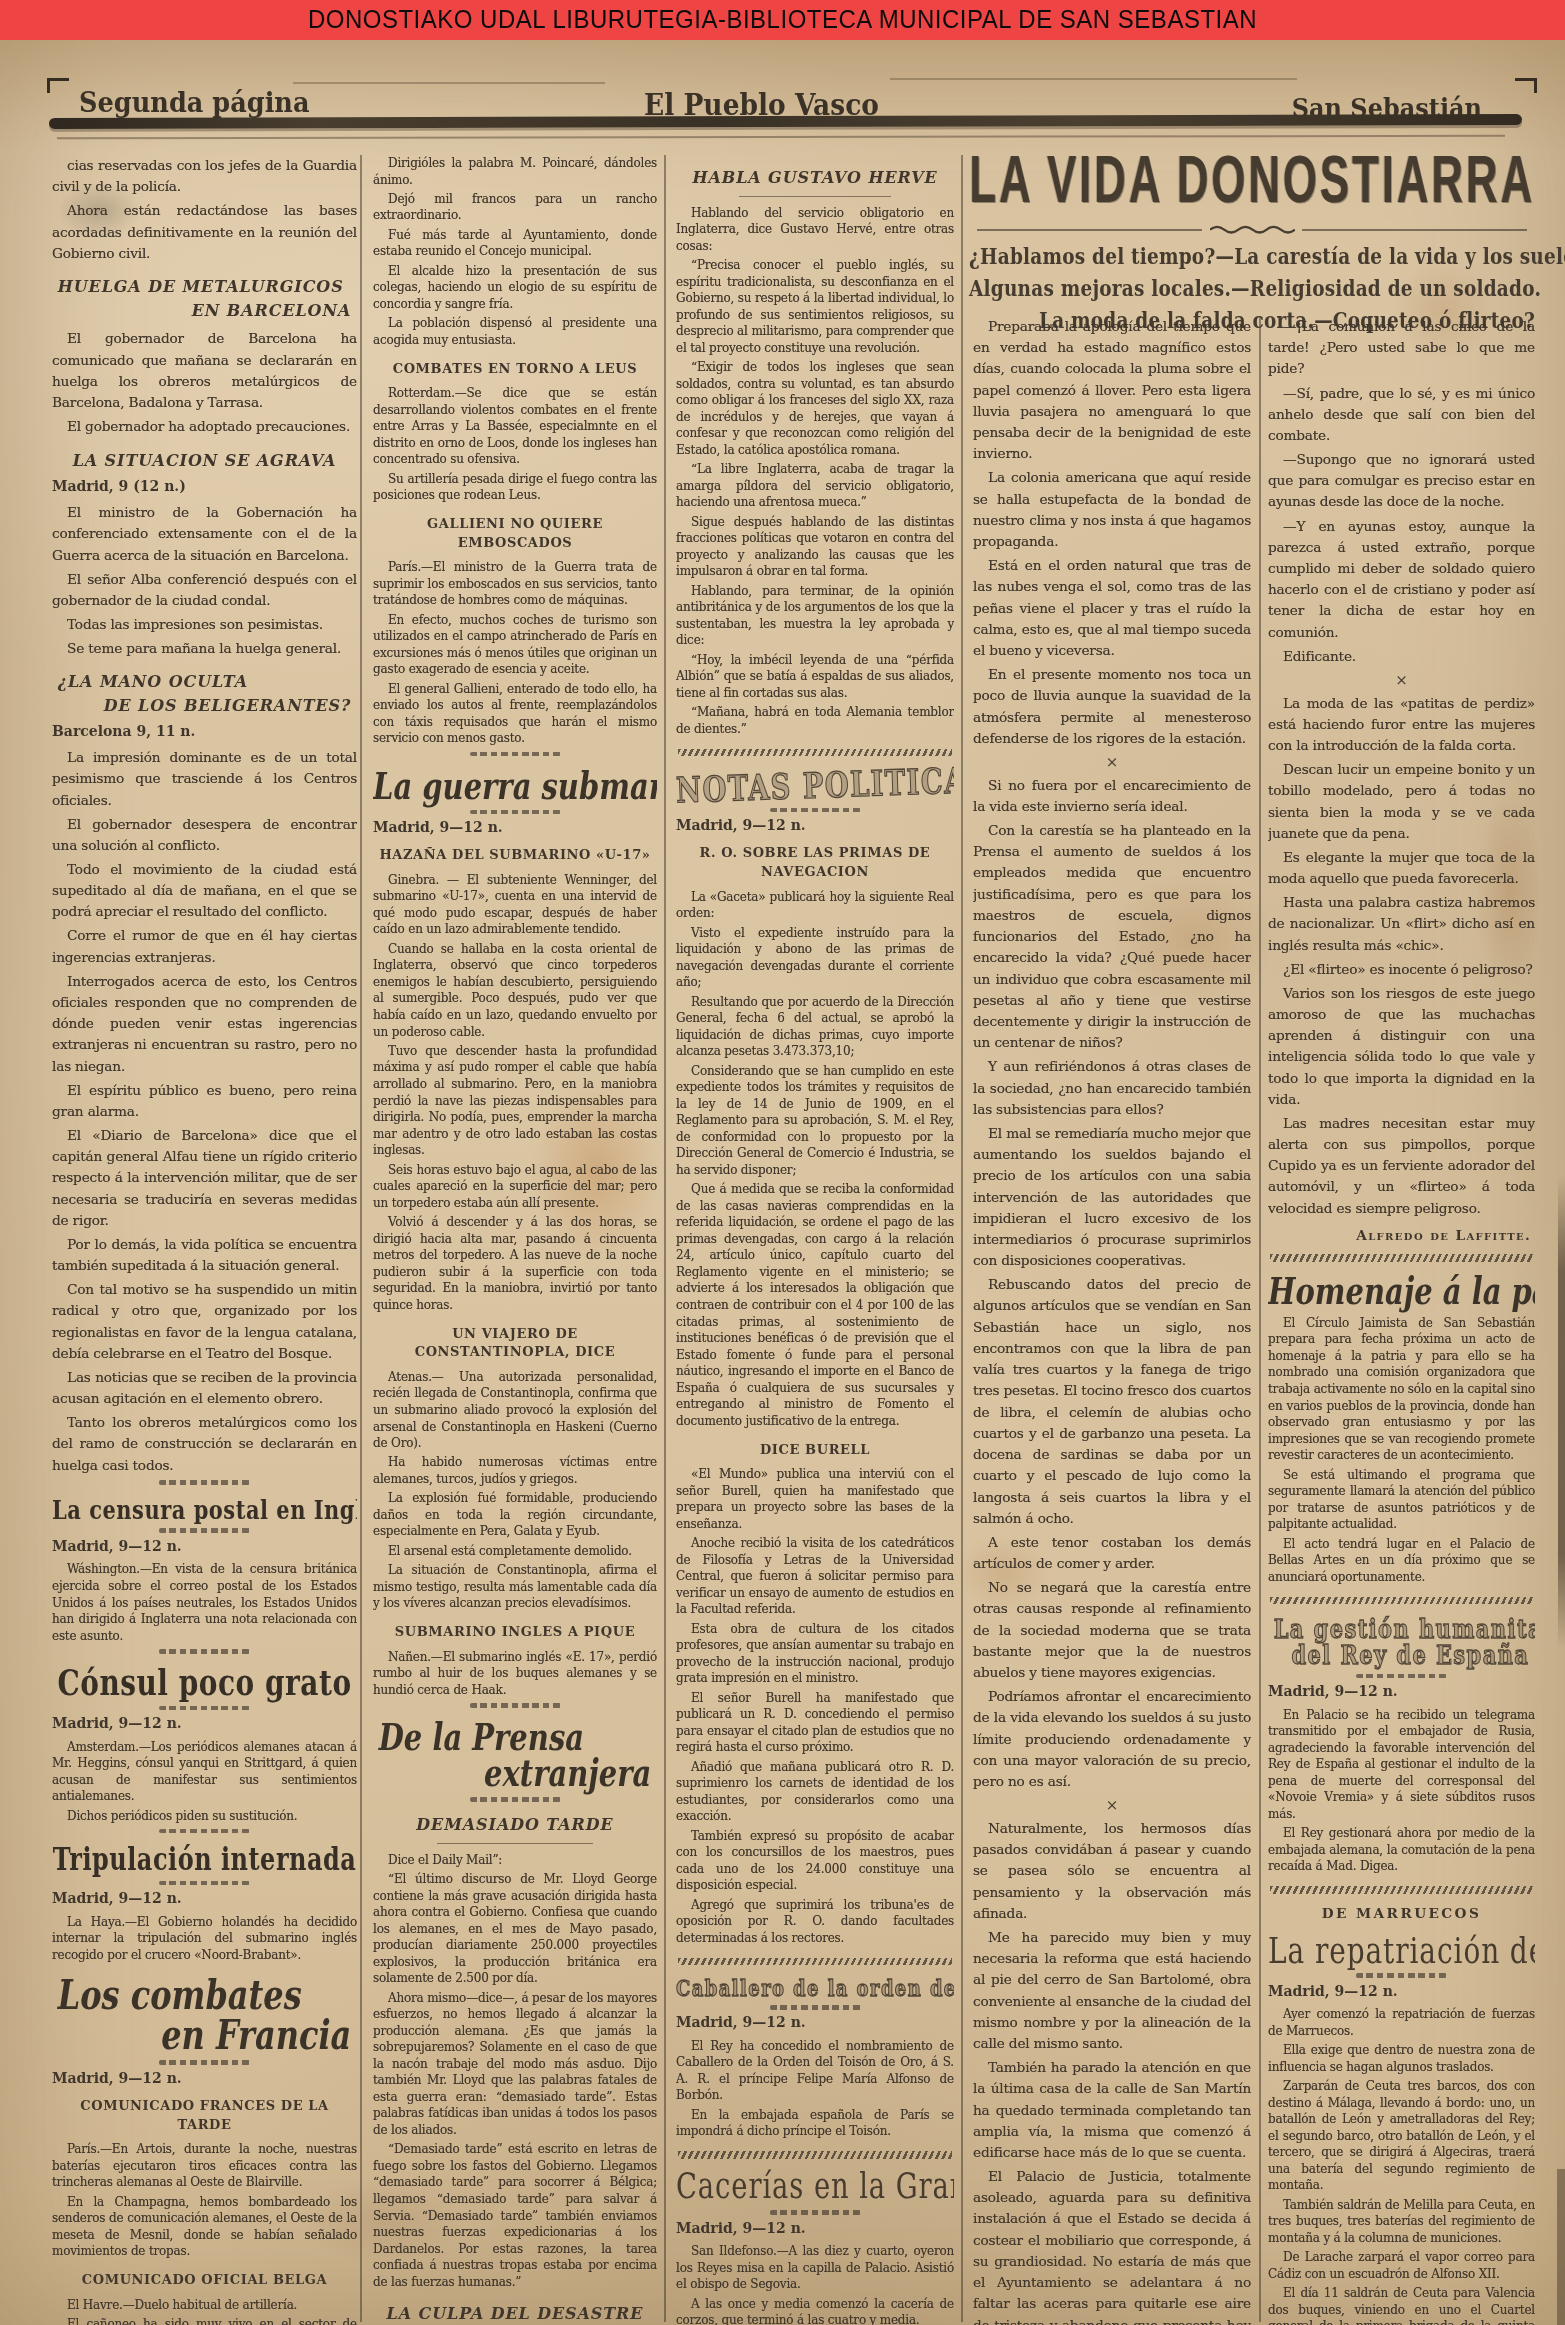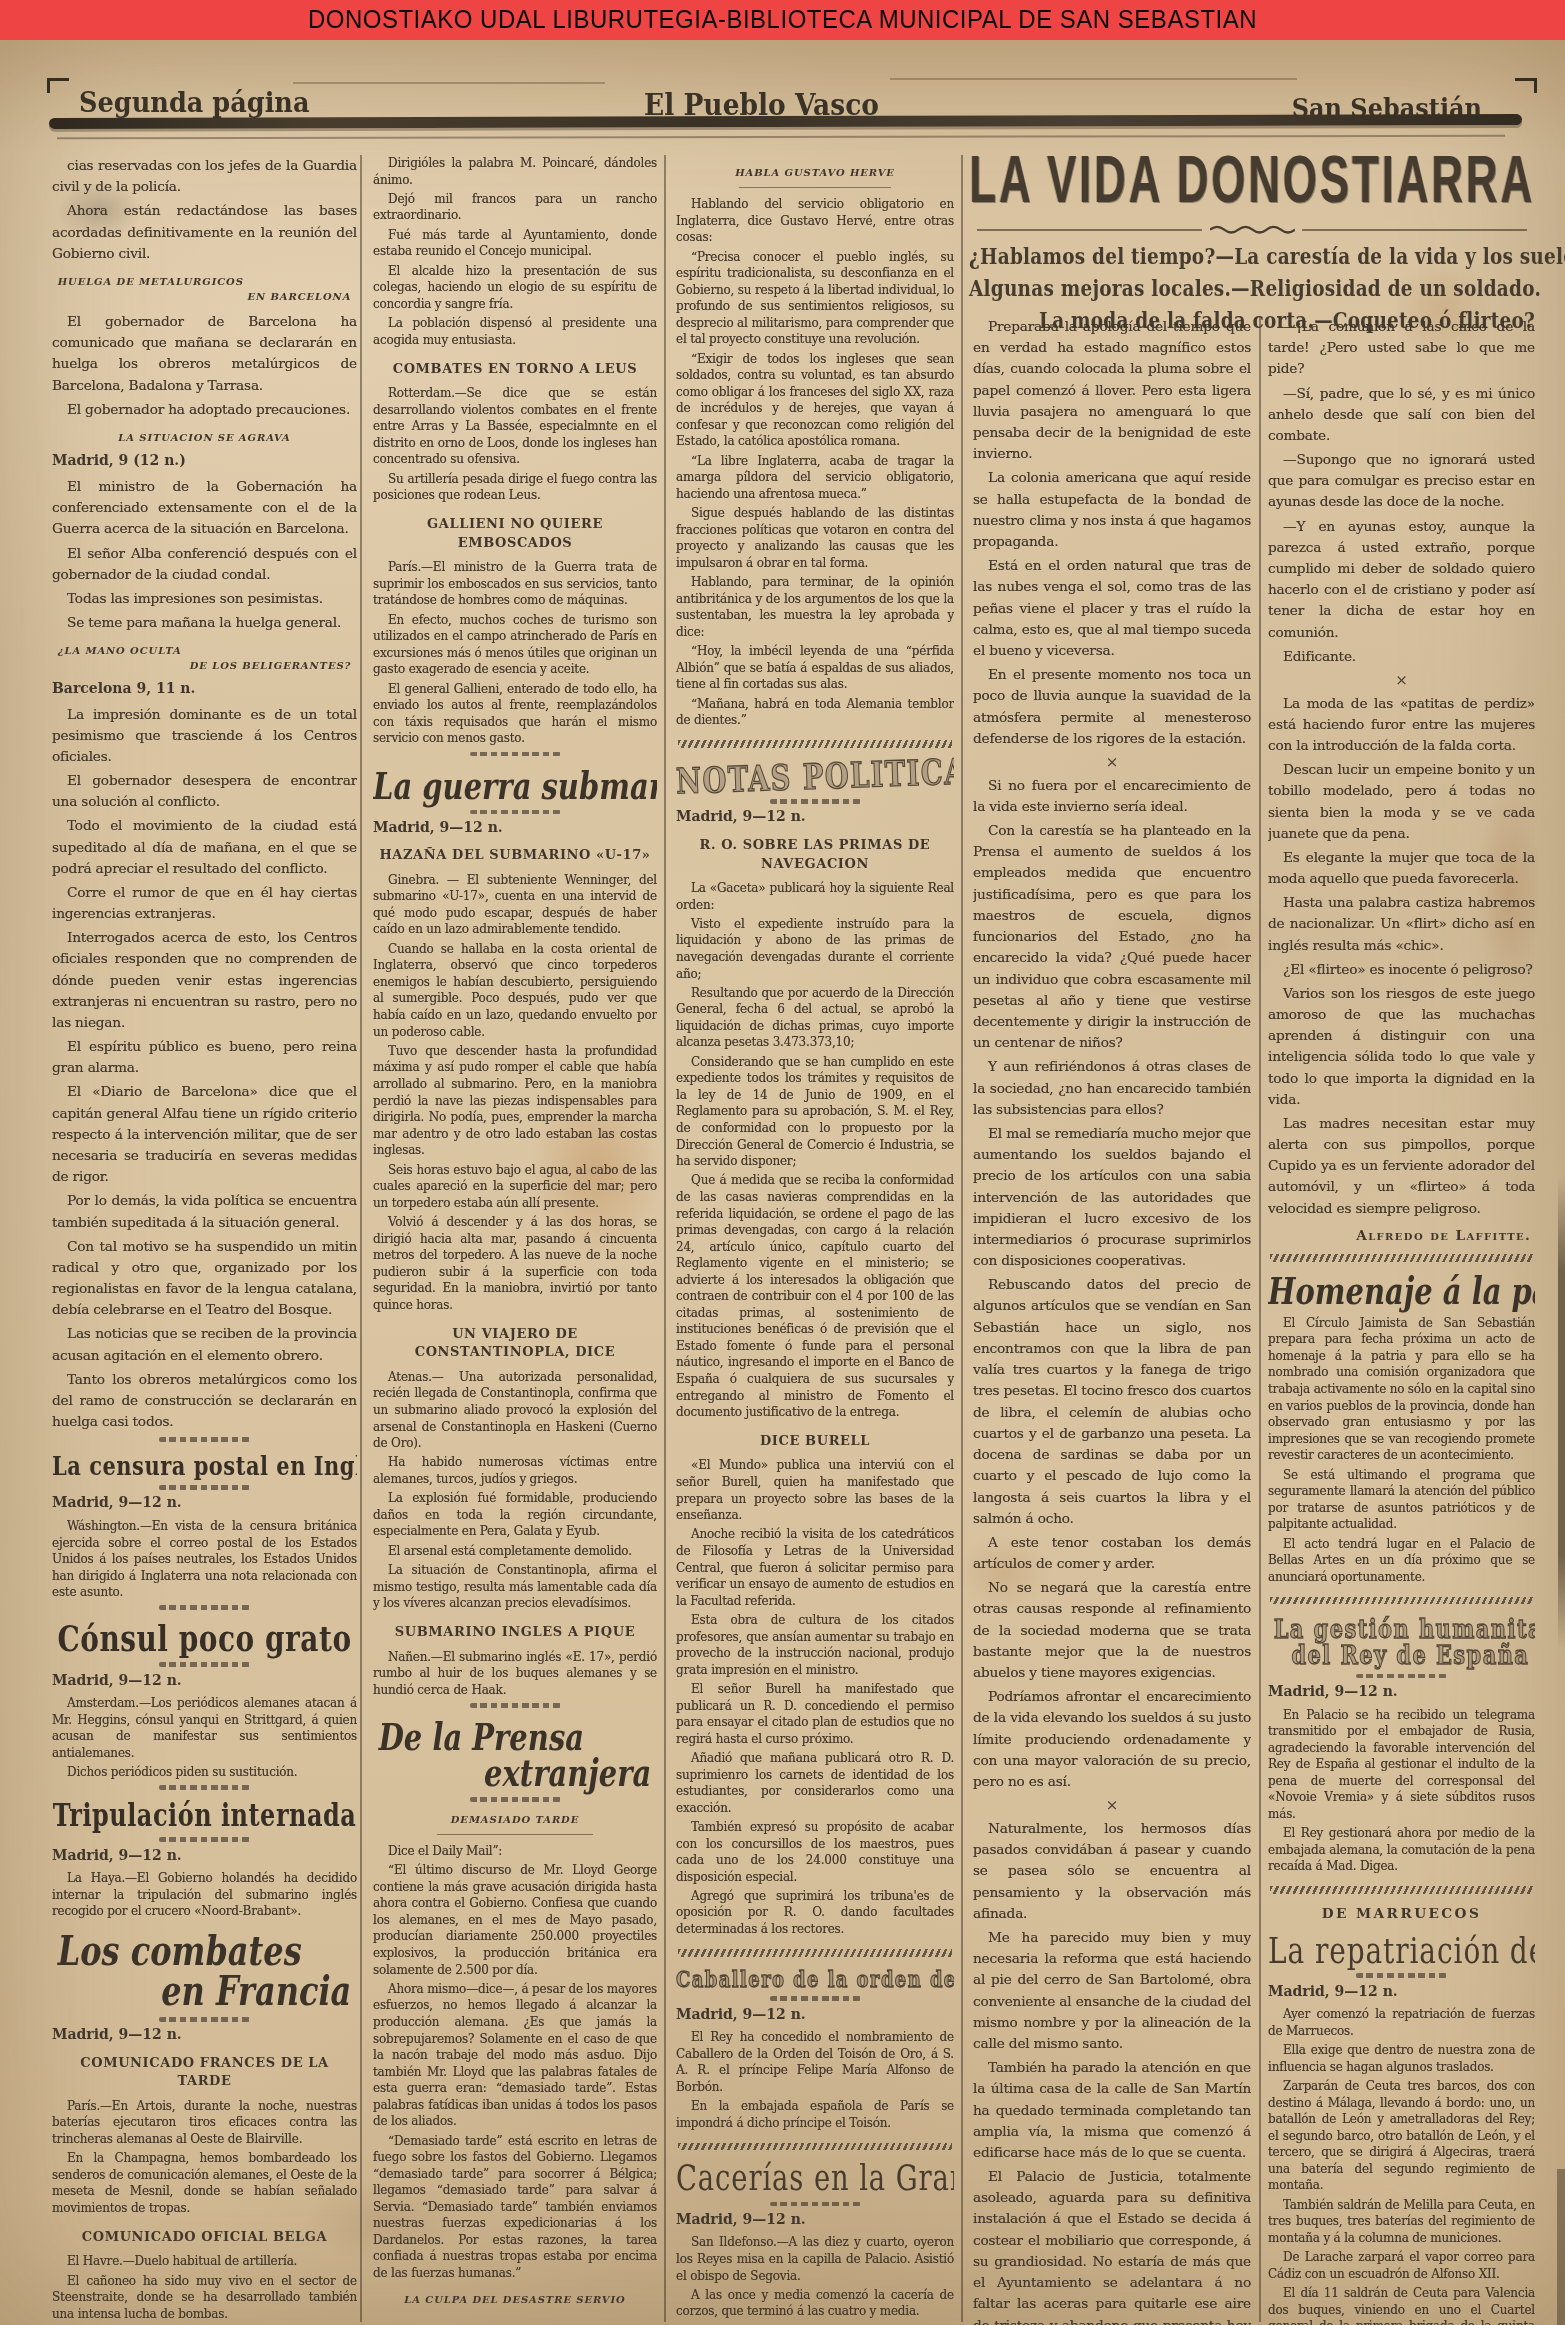--- a/index.html
+++ b/index.html
@@ -33,21 +33,21 @@
   .rule-big{position:absolute;left:49px;top:76px;width:1473px;height:11.4px;border-radius:5.7px;
             background:linear-gradient(90deg,#2e2820 0%,#483d2e 18%,#3a3126 45%,#4a3f30 70%,#332b21 100%);
             box-shadow:0 2.8px 0 rgba(60,50,38,.35);transform:rotate(-.15deg);}
   
   .col{position:absolute;text-align:justify;}
   .vrule{position:absolute;width:1.9px;background:rgba(62,52,40,.5);}
   p.art{margin:0 0 2.8px;text-indent:15px;font-size:13.7px;line-height:1.55;letter-spacing:-0.2px;
         text-shadow:0 0 0.5px rgba(64,54,43,.55);}
   .sm p.art, p.art.sm{font-size:12px;line-height:1.38;}
   .sh{text-align:center;font-weight:bold;font-size:13px;letter-spacing:0.6px;margin:11.4px 0 6.6px;}
-  .sh.it{font-style:italic;font-size:10px;letter-spacing:0.9px;}
+  .sh.it{font-style:italic;font-size:16px;letter-spacing:0.9px;}
   .sh div{line-height:1.45;}
   .stag div:first-child{text-align:left;padding-left:5.7px;}
   .stag div:last-child{text-align:right;padding-right:5.7px;}
   .sh:not(.stag) div, .disp:not(.stag) div{text-align:center;}
   .date{font-weight:bold;font-size:14px;margin:1.9px 5.7px 7.6px 0;}
   .disp{margin:11.4px 0 5.7px;line-height:1.02;}
   .disp div{transform:scaleY(1.28);transform-origin:center;white-space:nowrap;line-height:1.25;}
   .disp.bold div{font-weight:bold;color:#372f25;letter-spacing:0.5px;}
   .disp.italic div{font-weight:bold;font-style:italic;color:#3b3228;}
   .disp.light div{font-weight:normal;color:#463b2d;letter-spacing:0.9px;}

